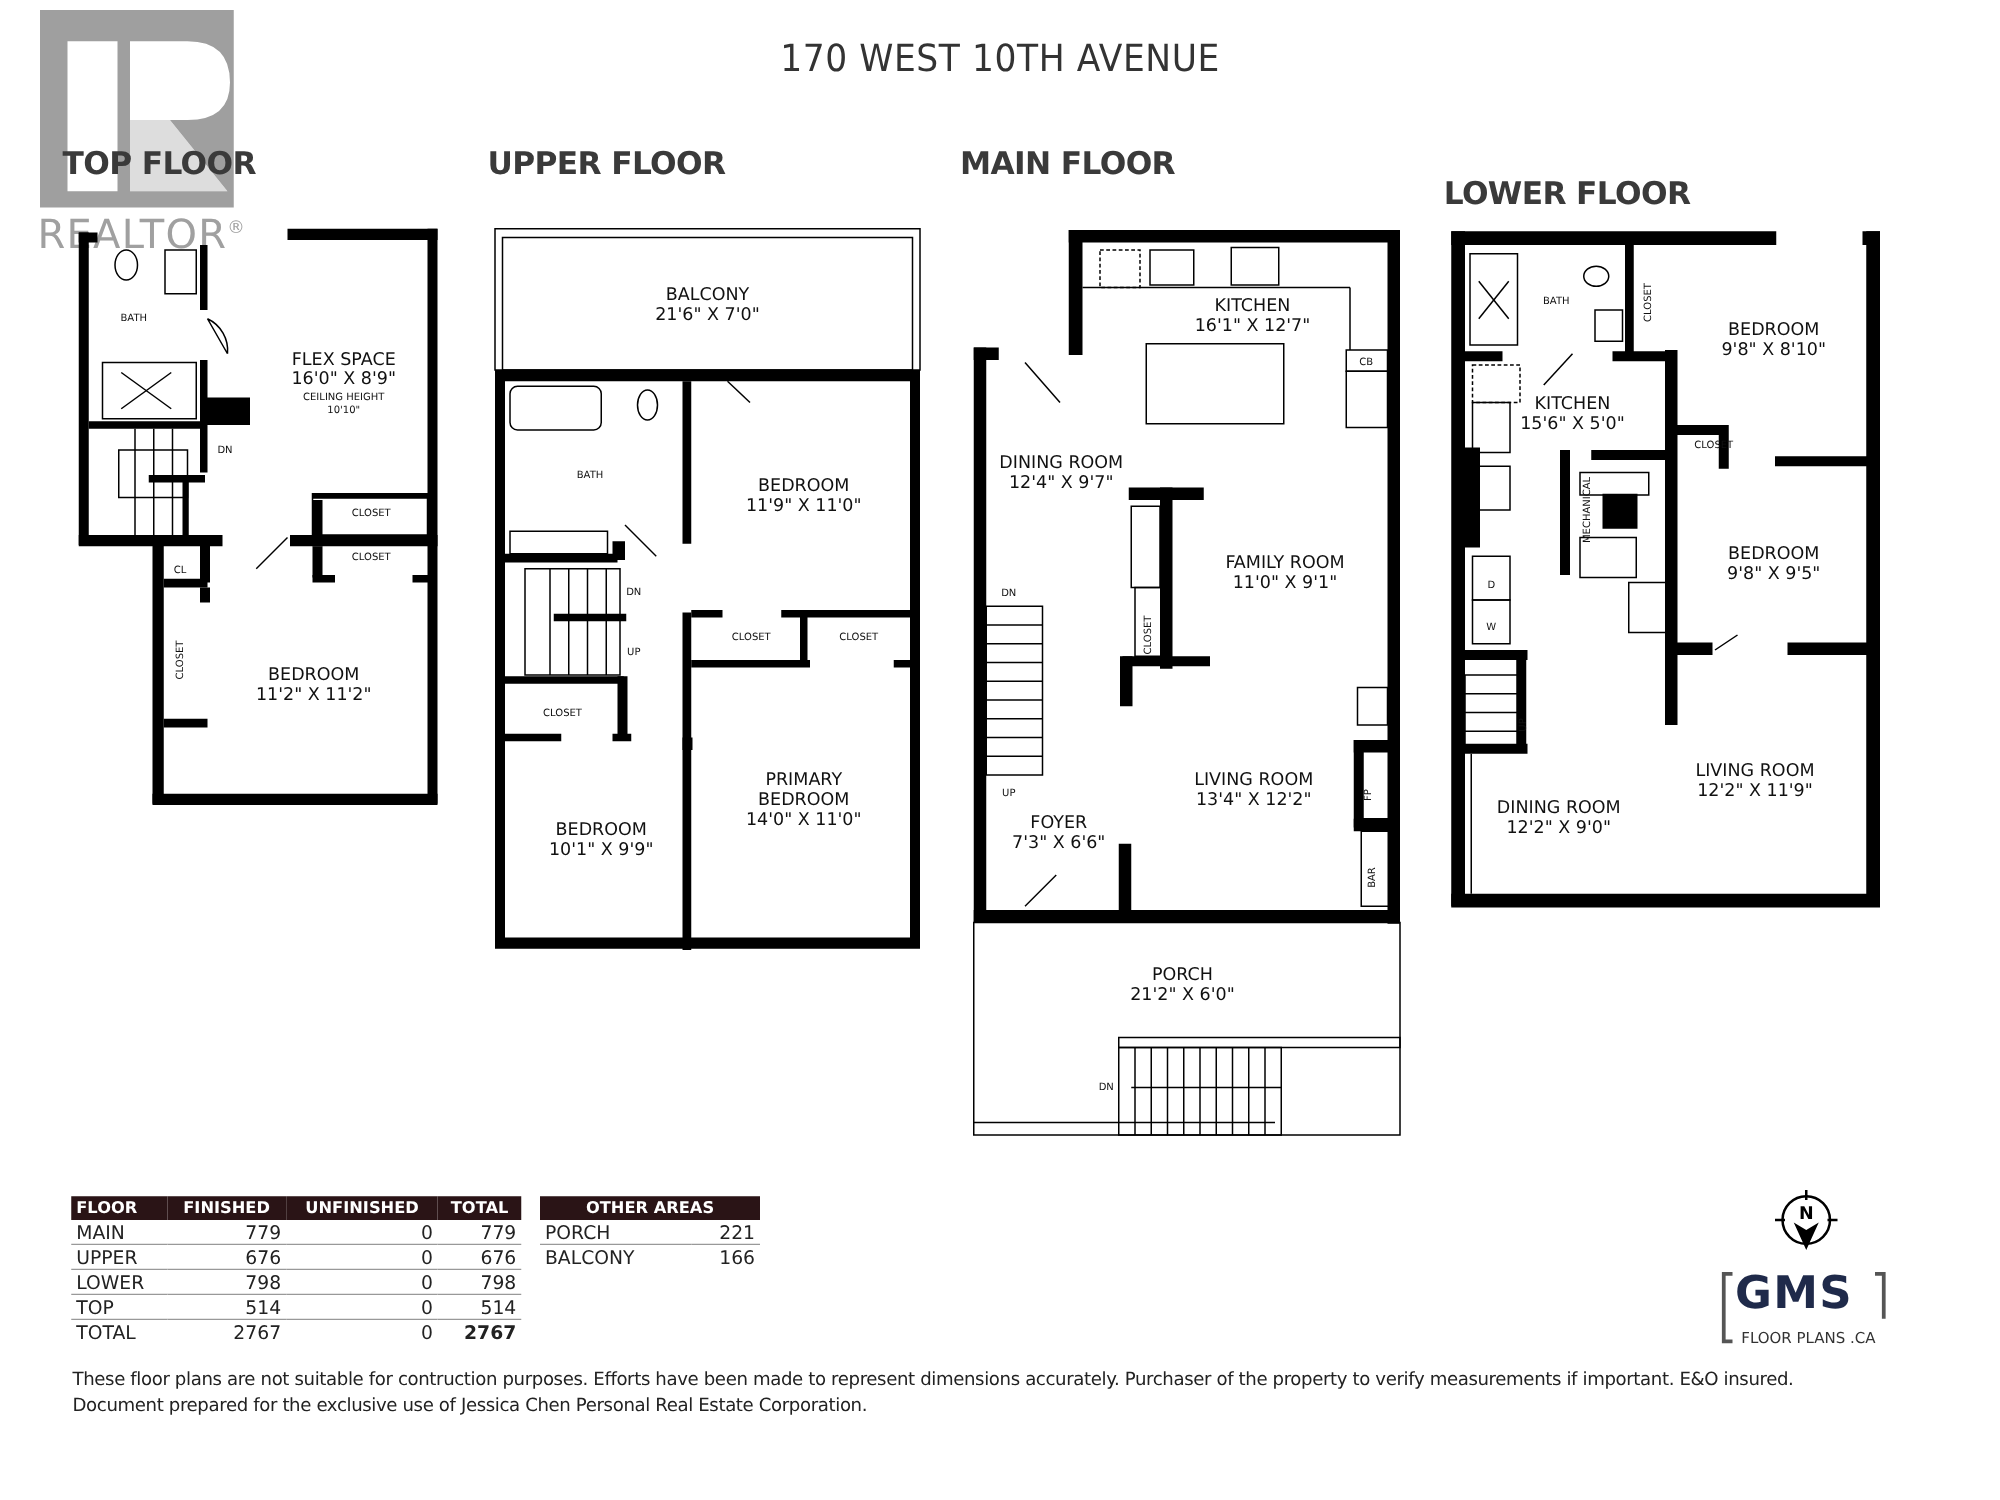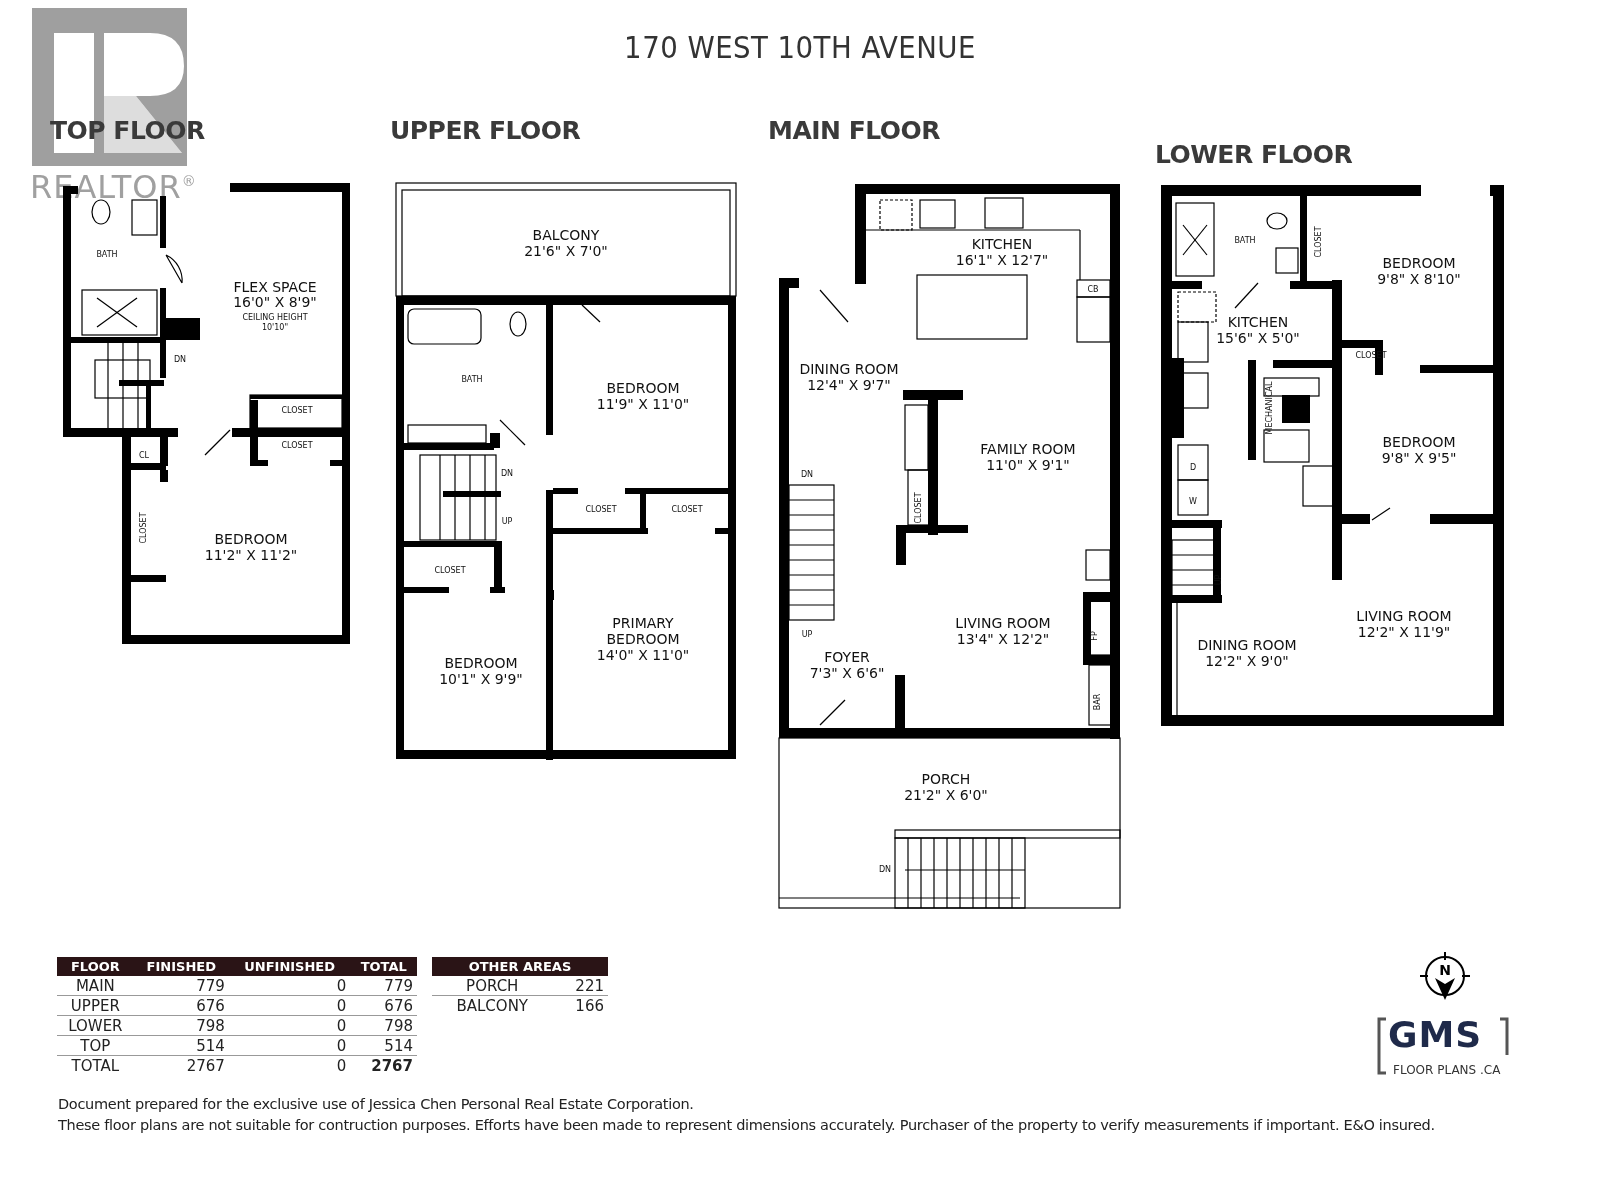--- a/index.html
+++ b/index.html
@@ -10,23 +10,23 @@
   svg.plan { position: absolute; left: 0; top: 0; }
   .room-label { text-anchor: middle; font-family: "DejaVu Sans", sans-serif; fill: #111; }
   .rl-big { font-size: 14px; }
   .rl-tiny { font-size: 8px; }
   
   .realtor-box { left: 32px; top: 8px; width: 155px; height: 158px; background: #9a9a9a; opacity: 0.95; }
   .realtor-word { left: 30px; top: 168px; font-size: 32px; color: #a0a0a0; letter-spacing: 1px; font-family: "DejaVu Sans", sans-serif; }
   
   table.area { border-collapse: collapse; position: absolute; font-family: "DejaVu Sans", sans-serif; }
   table.area th { background: #2a1416; color: #fff; font-size: 13px; font-weight: bold; padding: 0 4px; height: 19px; text-align: center; }
-  table.area th.left { text-align: center; }
+  table.area th.left { text-align: left; }
   table.area td { font-size: 15px; color: #222; height: 19px; padding: 0 4px; border-bottom: 1px solid #999; text-align: right; }
-  table.area td.left { text-align: center; }
+  table.area td.left { text-align: left; }
   table.area td.bold { font-weight: bold; }
   table.area tr:last-child td { border-bottom: none; }
   .disclaimer { left: 58px; top: 1094px; font-size: 14.5px; line-height: 21px; color: #222; font-family: "DejaVu Sans", sans-serif; letter-spacing: -0.3px; }
   .gms { left: 1376px; top: 1015px; width: 134px; height: 62px; }
   .gms-text { left: 1388px; top: 1014px; font-size: 36px; font-weight: bold; color: #1f2a4a; font-family: "DejaVu Sans", sans-serif; letter-spacing: 1px; }
   .gms-sub { left: 1393px; top: 1063px; font-size: 12px; color: #333; font-family: "DejaVu Sans", sans-serif; }
 </style>
 </head>
 <body>
 
@@ -369,15 +369,15 @@
 </svg>
 
 <svg class="abs gms" viewBox="0 0 134 62">
   <path d="M10 4 H3 V58 H10" fill="none" stroke="#555" stroke-width="3"></path>
   <path d="M124 4 H131 V40" fill="none" stroke="#555" stroke-width="3"></path>
 </svg>
 <div class="abs gms-text">GMS</div>
 <div class="abs gms-sub">FLOOR PLANS .CA</div>
 
 <div class="abs disclaimer">
+  <div>These floor plans are not suitable for contruction purposes. Efforts have been made to represent dimensions accurately. Purchaser of the property to verify measurements if important. E&amp;O insured.</div>
   <div>Document prepared for the exclusive use of Jessica Chen Personal Real Estate Corporation.</div>
-  <div>These floor plans are not suitable for contruction purposes. Efforts have been made to represent dimensions accurately. Purchaser of the property to verify measurements if important. E&amp;O insured.</div>
 </div>
 
 </body></html>

